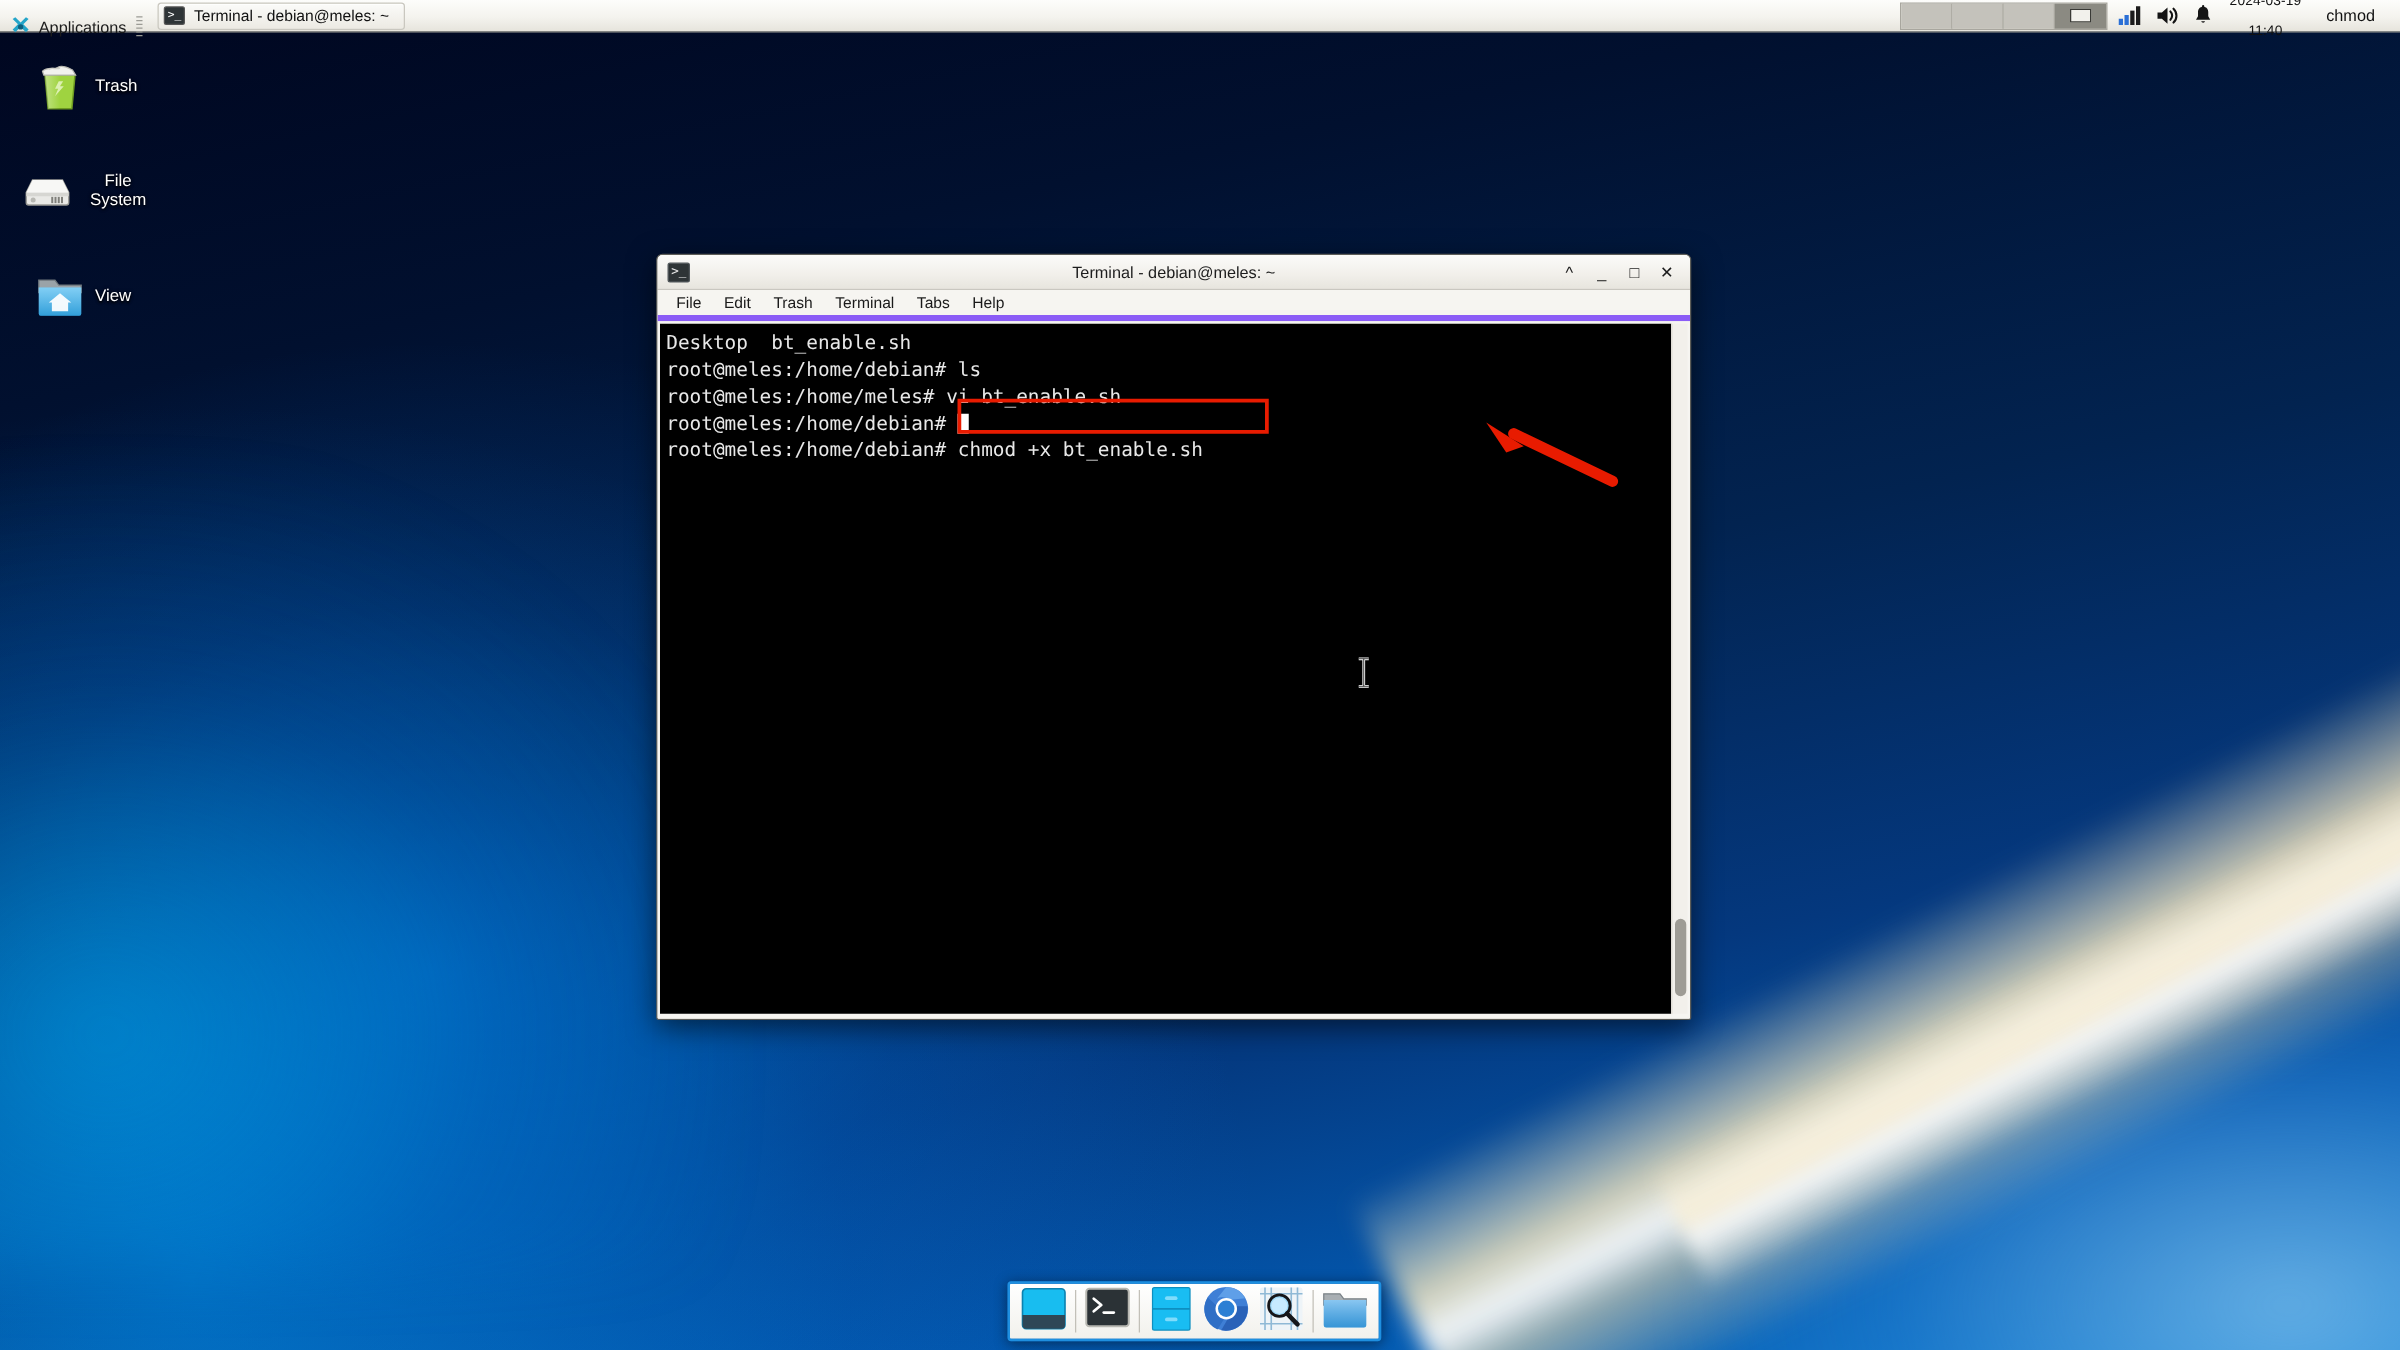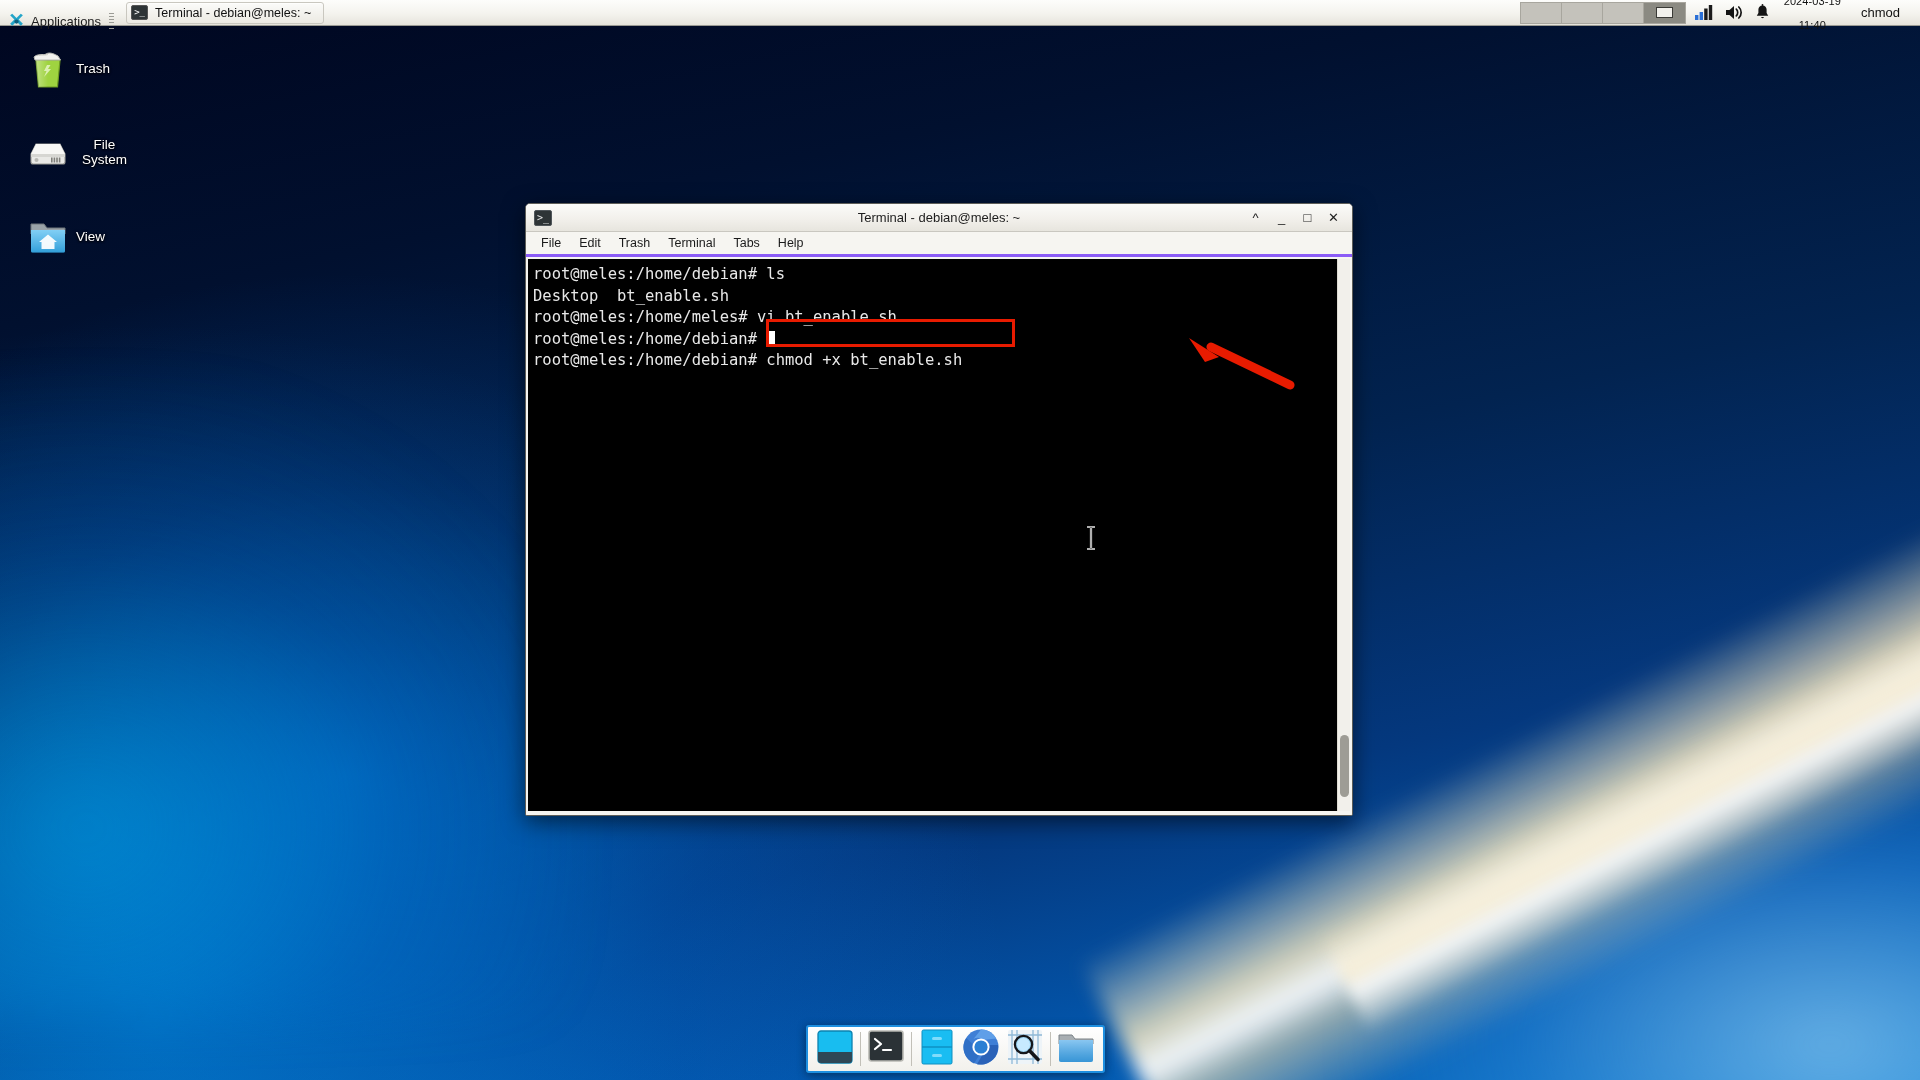--- a/index.html
+++ b/index.html
@@ -121,21 +121,21 @@
     color: #1d1d1d; pointer-events: none;
   }
   #win-controls { margin-left: auto; display: flex; align-items: center; gap: 11px; padding-right: 5px; z-index: 2; }
   #win-controls button {
     background: none; border: none; padding: 0; width: 15px; height: 16px; cursor: pointer;
     color: #1d1d1d; font-size: 13px; line-height: 16px; font-family: "Liberation Sans", sans-serif;
   }
 
   #menu-bar {
     height: 25px; flex: none; display: flex; align-items: center;
-    background: #f6f5f1; border-bottom: 3px solid #8b5cf6; padding-left: 6px;
+    background: #f6f5f1; border-bottom: 5px solid #8b5cf6; padding-left: 6px;
   }
   #menu-bar .mi { font-size: 12.5px; color: #1a1a1a; padding: 3px 9px; cursor: default; border-radius: 2px; }
 
   #term-body { flex: 1; display: flex; background: #f6f5f1; padding: 2px 2px 4px 2px; min-height: 0; }
   #term-screen {
     flex: 1; background: #000; position: relative; overflow: hidden;
     font-family: "DejaVu Sans Mono", monospace; font-size: 15.5px; line-height: 21.5px;
     color: #e8e8e8; padding: 5px 0 0 5px;
   }
   #term-screen .line { white-space: pre; }
@@ -264,21 +264,21 @@
         </linearGradient>
           </defs>
         <path d="M23 21 L20 27 H22.5 L20 33 L27 25 H24 L26.5 21 Z" fill="#e6f5c6" opacity=".85"></path>
         <path d="M10 13 C14 9 19 12 22 10 C26 7.5 31 10.5 34 12 L36.5 16 H11 Z" fill="#f2f2ee" stroke="#b9b9b2" stroke-width="1"></path>
         <path d="M15 11.5 C18 9.5 21 12 24 10.5" stroke="#cfcfc8" stroke-width="1" fill="none"></path>
       </svg>
     </div>
     <div class="lbl">Trash</div>
   </div>
 
-  <div class="desk-icon" style="left:24px; top:128px;gap:10px;">
+  <div class="desk-icon" style="left:14px; top:128px;gap:10px;">
     <div class="gfx">
       <svg width="48" height="48" viewBox="0 0 48 48">
         <path d="M7 26 L12 16 H36 L41 26 V34 A2 2 0 0 1 39 36 H9 A2 2 0 0 1 7 34 Z" fill="#e9e9e6" stroke="#9b9b96" stroke-width="1.1"></path>
         <path d="M7 26 H41 V29 H7 Z" fill="#d6d6d2"></path>
         <path d="M12 16 H36 L41 26 H7 Z" fill="#f7f7f5"></path>
         <circle cx="12.5" cy="32" r="2" fill="#b8b8b3"></circle>
         <g fill="#7f7f7a">
           <rect x="27" y="29.5" width="1.6" height="5"></rect>
             <rect x="29.6" y="29.5" width="1.6" height="5"></rect>
           <rect x="32.2" y="29.5" width="1.6" height="5"></rect>
@@ -324,22 +324,22 @@
       <div class="mi">File</div>
       <div class="mi">Edit</div>
       <div class="mi">Trash</div>
       <div class="mi">Terminal</div>
       <div class="mi">Tabs</div>
       <div class="mi">Help</div>
     </div>
 
     <div id="term-body">
       <div id="term-screen">
+        <div class="line">Desktop  bt_enable.sh</div>
         <div class="line">root@meles:/home/debian# ls</div>
-        <div class="line">Desktop  bt_enable.sh</div>
         <div class="line">root@meles:/home/meles# vi bt_enable.sh</div>
         <div class="line"><span>root@meles:/home/debian# </span><span class="cursor-block"></span></div>
         <div class="line">root@meles:/home/debian# chmod +x bt_enable.sh</div>
         <div id="red-box"></div>
       </div>
       <div id="term-scrollbar">
         <div id="scroll-thumb"></div>
       </div>
     </div>
   </div>

